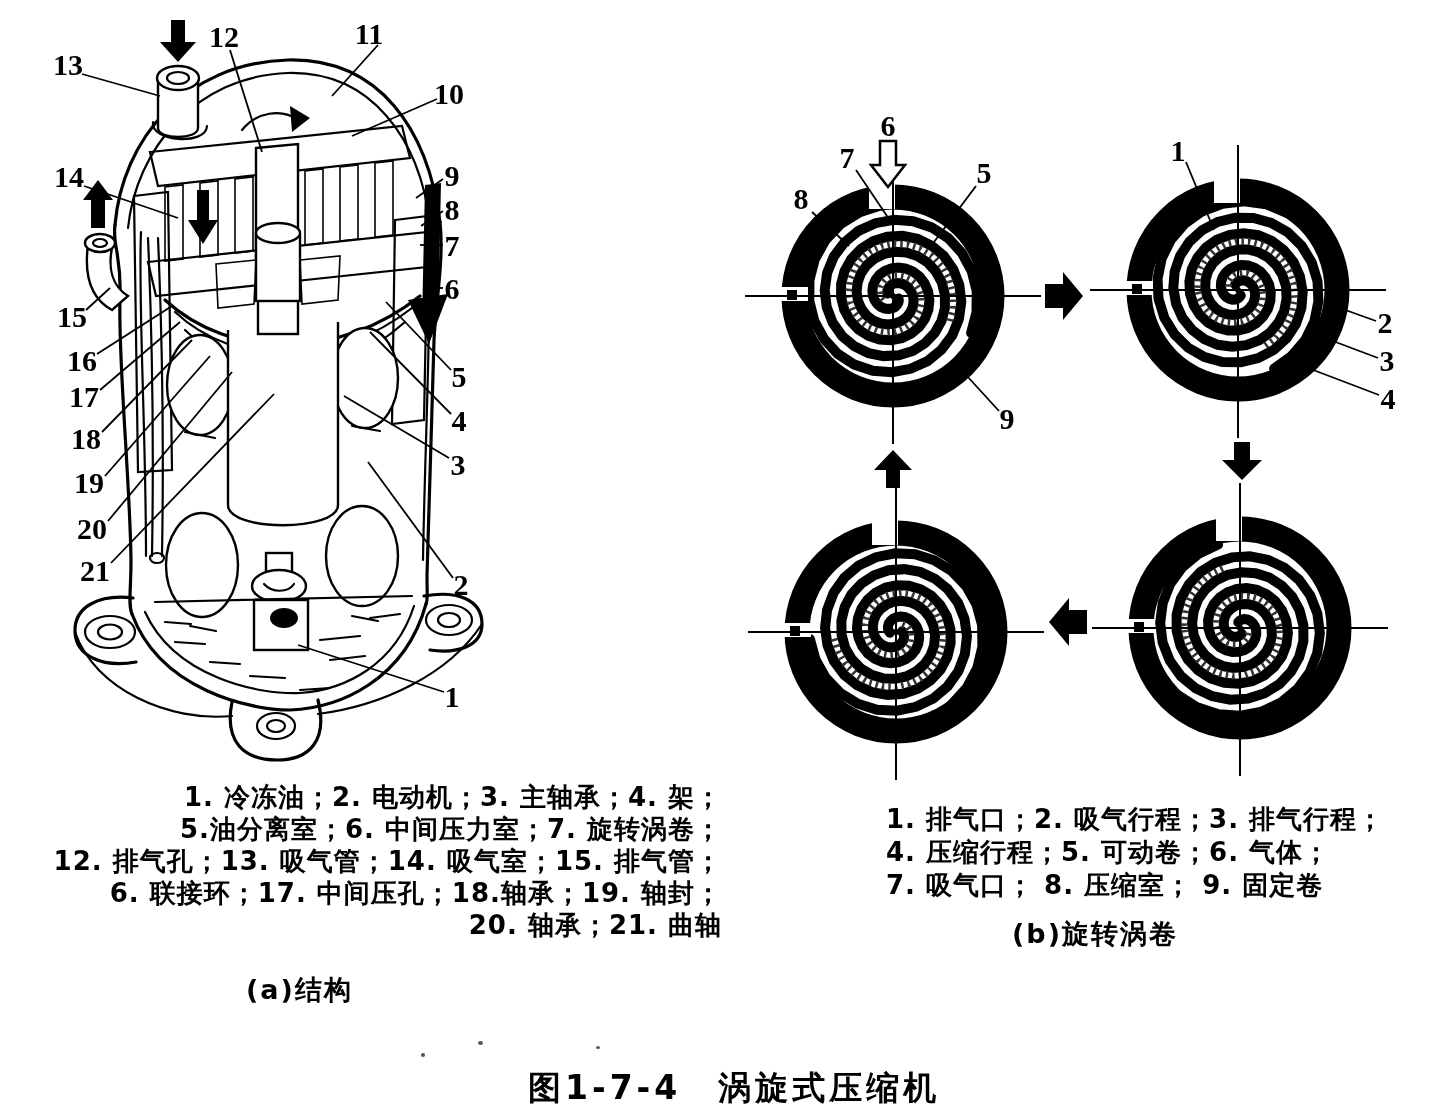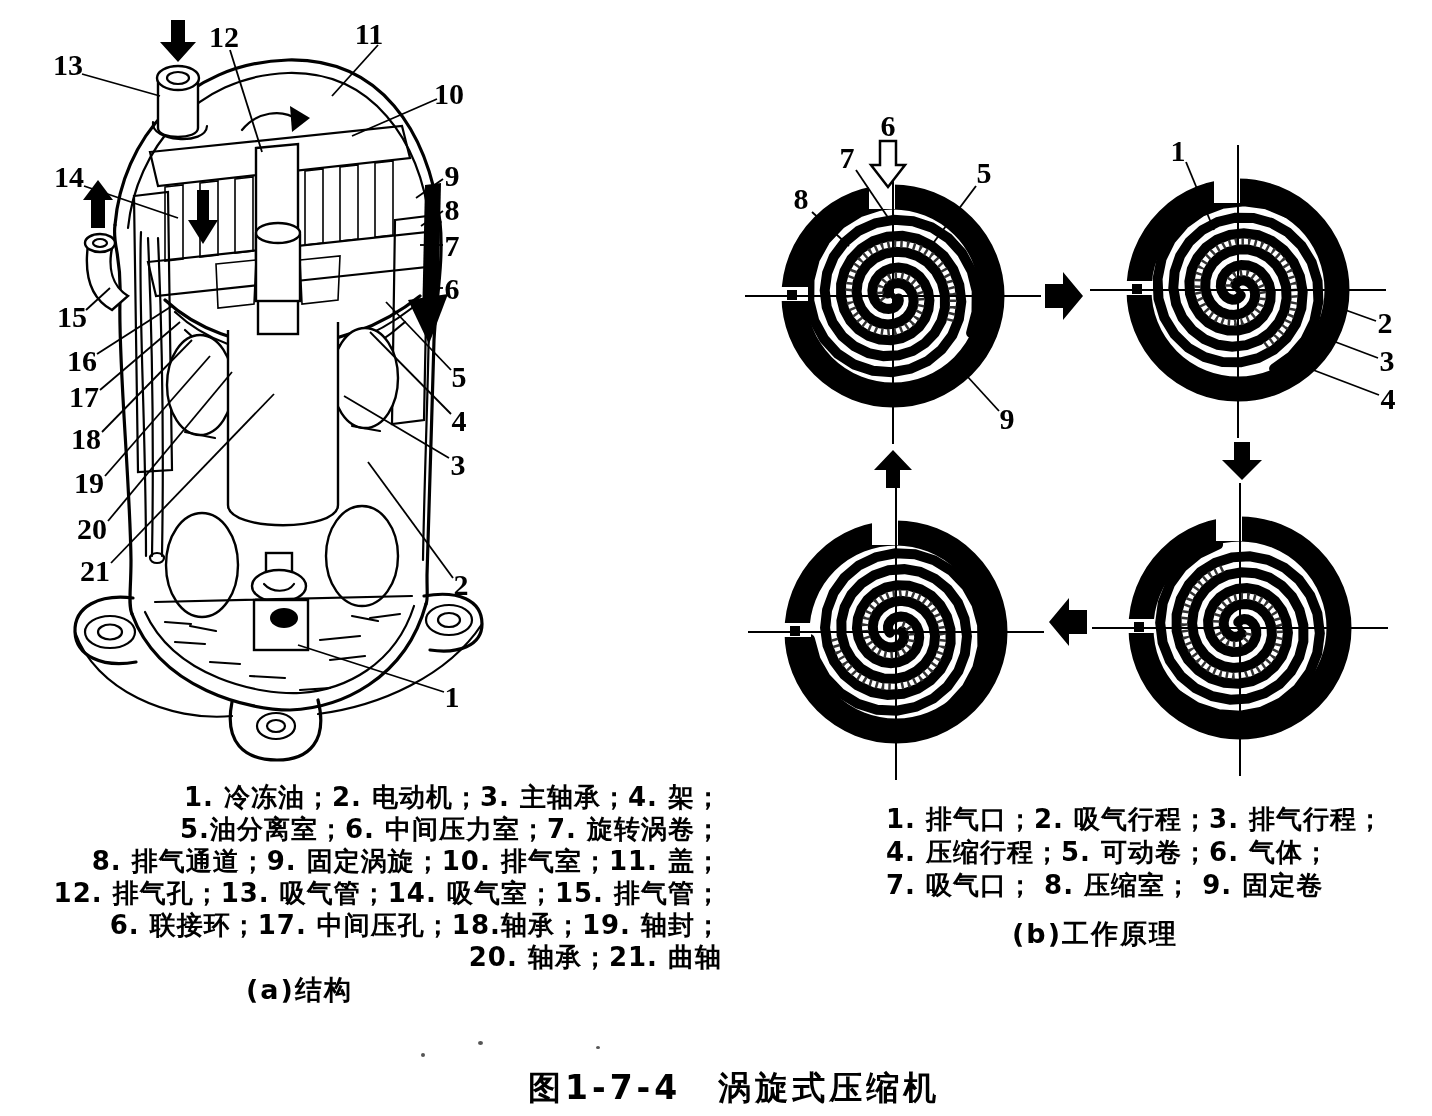--- a/index.html
+++ b/index.html
@@ -349,34 +349,33 @@
       <g>
           <line class="leader" x1="999" y1="411" x2="956" y2="364"></line>
           <text x="1007" y="429">9</text>
         </g>
     </g>
   </svg>
 
   <div class="legend legend-a">
     <div>1. 冷冻油；2. 电动机；3. 主轴承；4. 架；</div>
     <div>5.油分离室；6. 中间压力室；7. 旋转涡卷；</div>
-    <div>8. 排气通道；9. 固定涡旋；10. 排气室；11. 盖；</div>
     <div>12. 排气孔；13. 吸气管；14. 吸气室；15. 排气管；</div>
     <div>6. 联接环；17. 中间压孔；18.轴承；19. 轴封；</div>
     <div>20. 轴承；21. 曲轴</div>
   </div>
 
   <div class="caption caption-a">(a)结构</div>
 
   <div class="legend legend-b">
     <div>1. 排气口；2. 吸气行程；3. 排气行程；</div>
     <div>4. 压缩行程；5. 可动卷；6. 气体；</div>
     <div>7. 吸气口； 8. 压缩室； 9. 固定卷</div>
   </div>
 
-  <div class="caption caption-b">(b)工作原理</div>
+  <div class="caption caption-b">(b)旋转涡卷</div>
 
   <div class="fig-title">图1-7-4　涡旋式压缩机</div>
 
   <div class="speck" style="left:478px;top:1041px;width:5px;height:4px;"></div>
   <div class="speck" style="left:421px;top:1053px;width:4px;height:4px;"></div>
   <div class="speck" style="left:596px;top:1046px;width:4px;height:3px;"></div>
 </div>
 
 </body></html>

